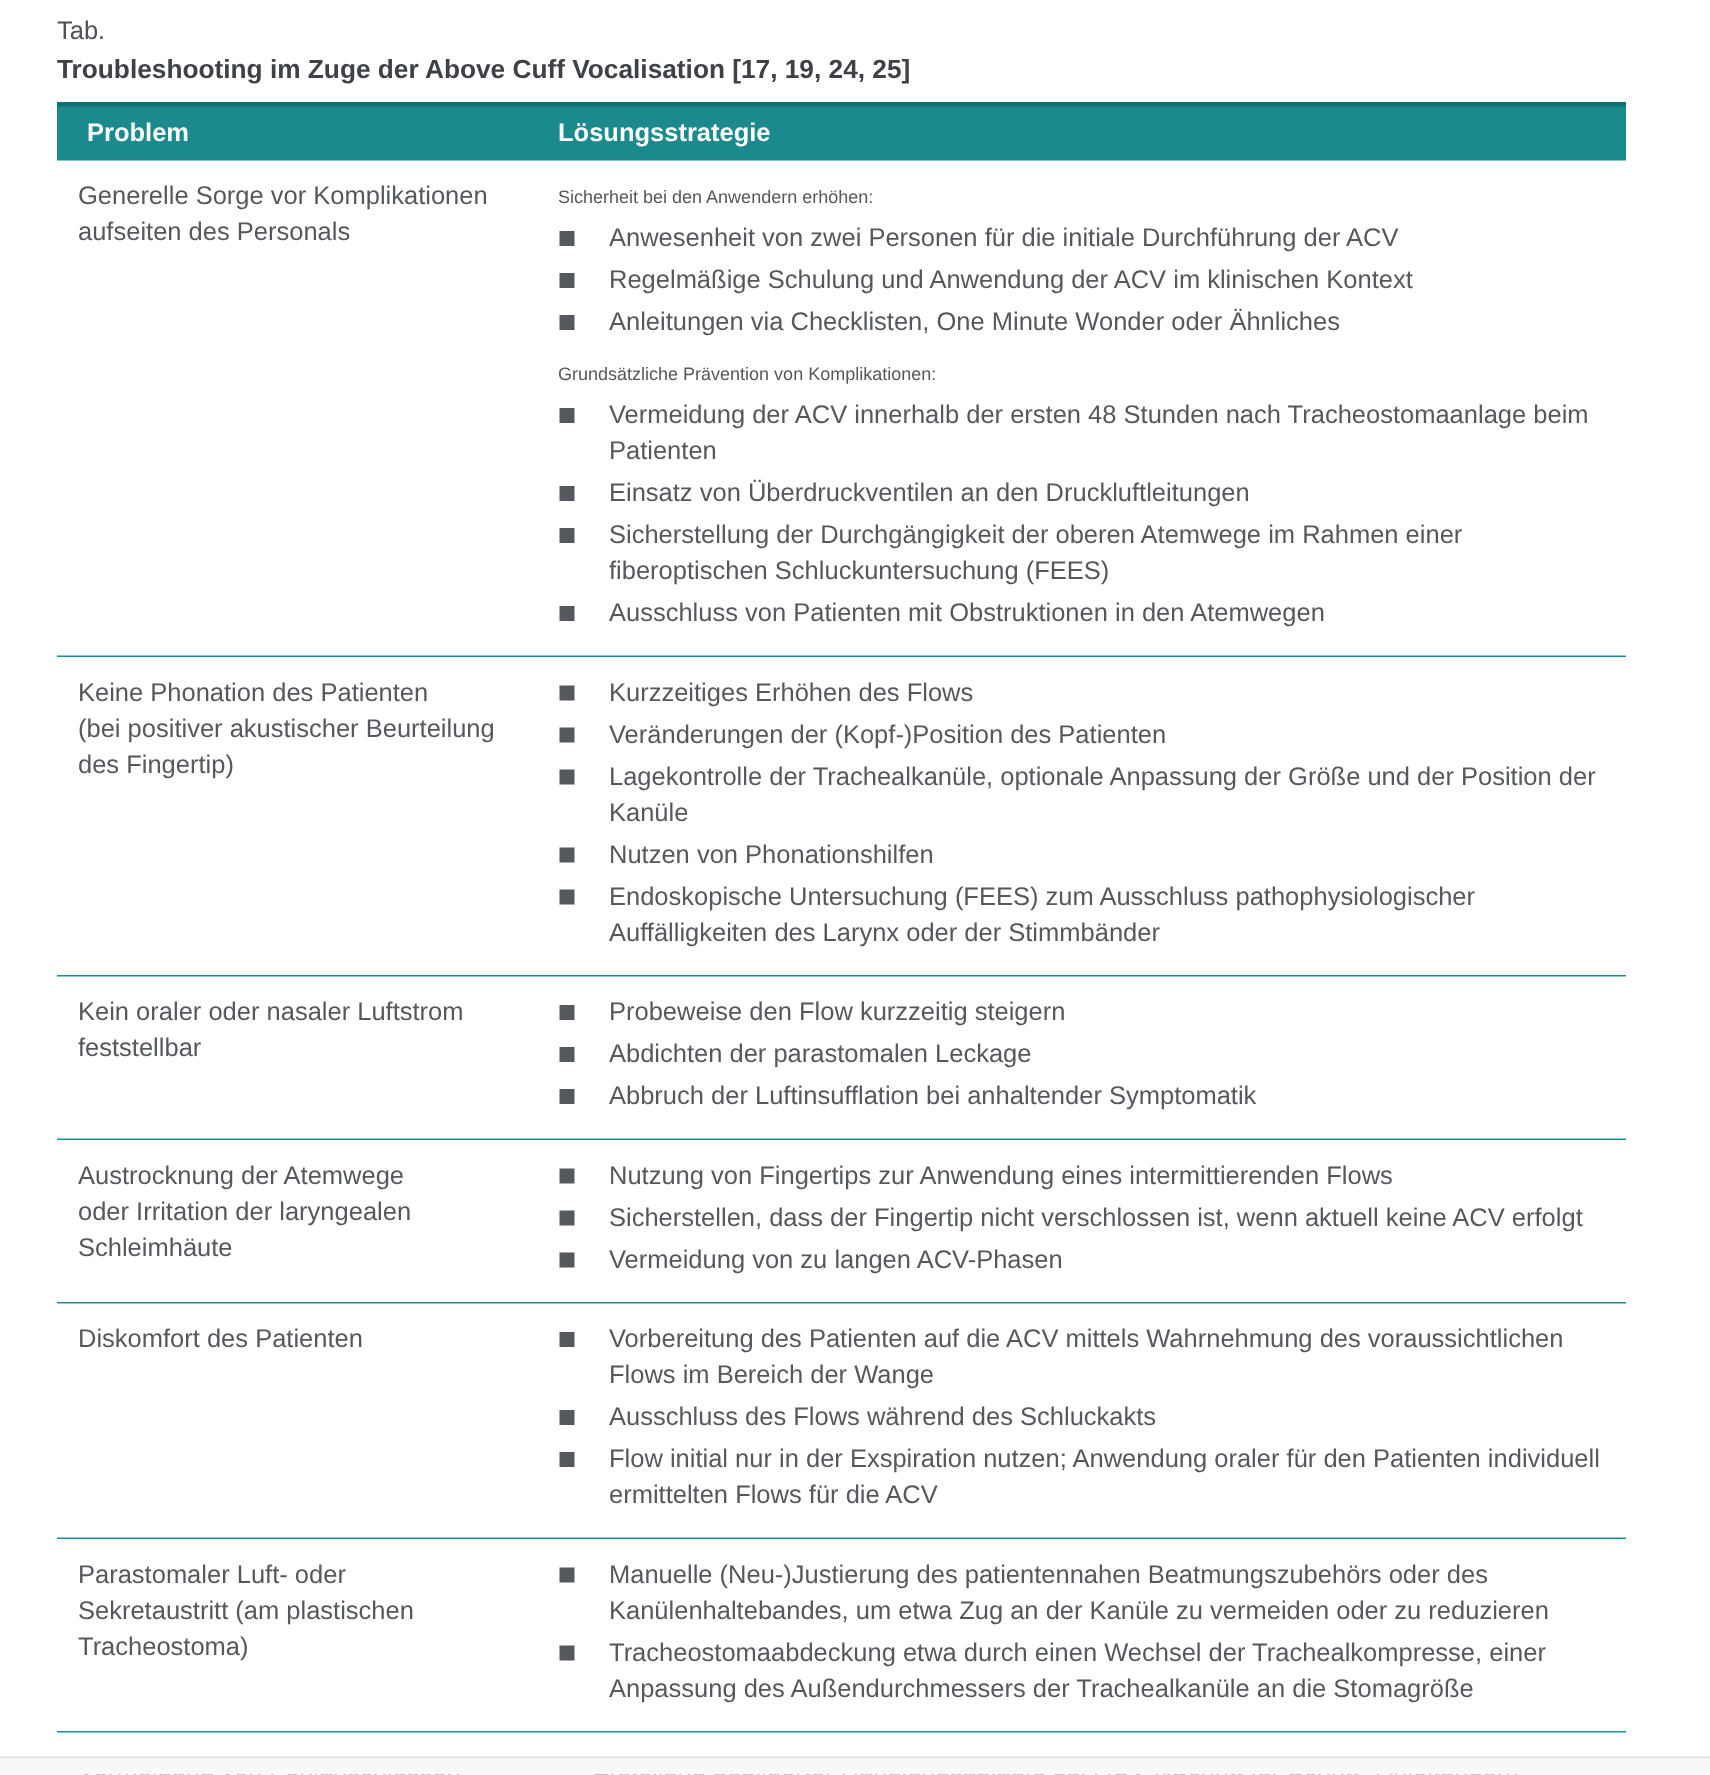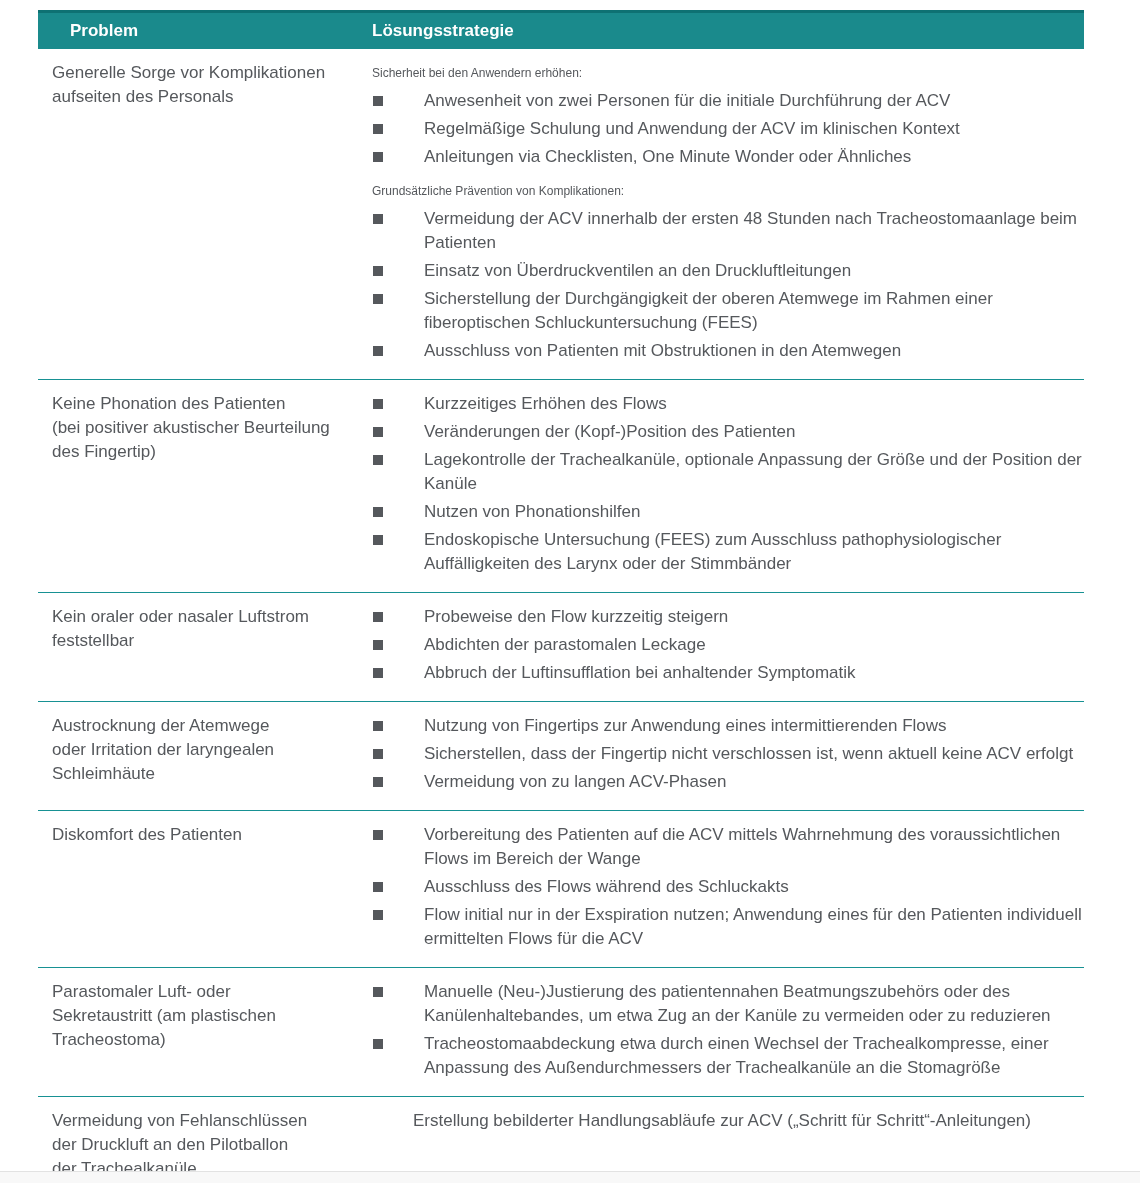--- a/index.html
+++ b/index.html
@@ -16,44 +16,46 @@
   table.ts { width: 1046px; border-collapse: collapse; table-layout: fixed; border-bottom: 3px solid var(--tealDark, #0f8183); }
   col.c1 { width: 334px; }
   col.c2 { width: 712px; }
 
   thead th {
     background: var(--teal, #1a8a8c);
     border-top: 3px solid var(--tealDarker, #0e7173);
     color: #ffffff; font-size: 17px; font-weight: bold;
     text-align: left; height: 37px; vertical-align: middle; padding: 0;
   }
-  thead th.h-problem { padding-left: 32px; }
+  thead th.h-problem { padding-left: 20px; }
 
   tbody tr + tr td { border-top: 1px solid var(--tealLine, #179193); }
 
   td.cell { vertical-align: top; font-size: 17px; line-height: 24px; }
   td.problem { padding: 12px 12px 16px 14px; white-space: pre-line; }
   td.solution { padding: 12px 0 16px 0; }
 
   .group + .group { margin-top: 10px; }
   .group-intro { font-size: 12px; line-height: 24px; margin-bottom: 4px; }
 
   ul.bullets { list-style: none; }
   ul.bullets li { display: flex; margin-bottom: 4px; }
   ul.bullets li:last-child { margin-bottom: 0; justify-content: space-between; }
   .bullet-sq { flex: 0 0 auto; width: 10px; height: 10px; background: var(--text, #55585c); margin: 7px 0 0 1px; }
-  .bullet-text { flex: 1 1 auto; padding-left: 41px; }
+  .bullet-text { flex: 1 1 auto; padding-left: 23px; }
 
   .footer-rule { position: absolute; left: 0; top: 1171px; width: 1140px; border-top: 1px solid #e2e2e2; }
   .footer-strip { position: absolute; left: 0; top: 1172px; width: 1140px; height: 11px; background: #f8f8f8; }
 </style>
 </head>
 <body>
 
 <div class="page">
+  <div class="caption-label">Tab.</div>
+  <div class="caption-title">Troubleshooting im Zuge der Above Cuff Vocalisation [17, 19, 24, 25]</div>
 
   <table class="ts">
     <colgroup>
         <col class="c1">
         <col class="c2">
       </colgroup>
     <thead>
       <tr>
         <th class="h-problem">Problem</th>
         <th class="h-solution">Lösungsstrategie</th>
@@ -188,21 +190,21 @@
                 <li>
                   <span class="bullet-sq"></span>
                   <span class="bullet-text">Vorbereitung des Patienten auf die ACV mittels Wahrnehmung des voraussichtlichen Flows im Bereich der Wange</span>
                 </li>
                 <li>
                   <span class="bullet-sq"></span>
                   <span class="bullet-text">Ausschluss des Flows während des Schluckakts</span>
                 </li>
                 <li>
                   <span class="bullet-sq"></span>
-                  <span class="bullet-text">Flow initial nur in der Exspiration nutzen; Anwendung eines für den Patienten individuell ermittelten Flows für die ACV</span>
+                  <span class="bullet-text">Flow initial nur in der Exspiration nutzen; Anwendung oraler für den Patienten individuell ermittelten Flows für die ACV</span>
                 </li>
               </ul>
             </div>
           </td>
         </tr>
         <tr>
           <td class="cell problem">Parastomaler Luft- oder
 Sekretaustritt (am plastischen
 Tracheostoma)</td>
           <td class="cell solution">

